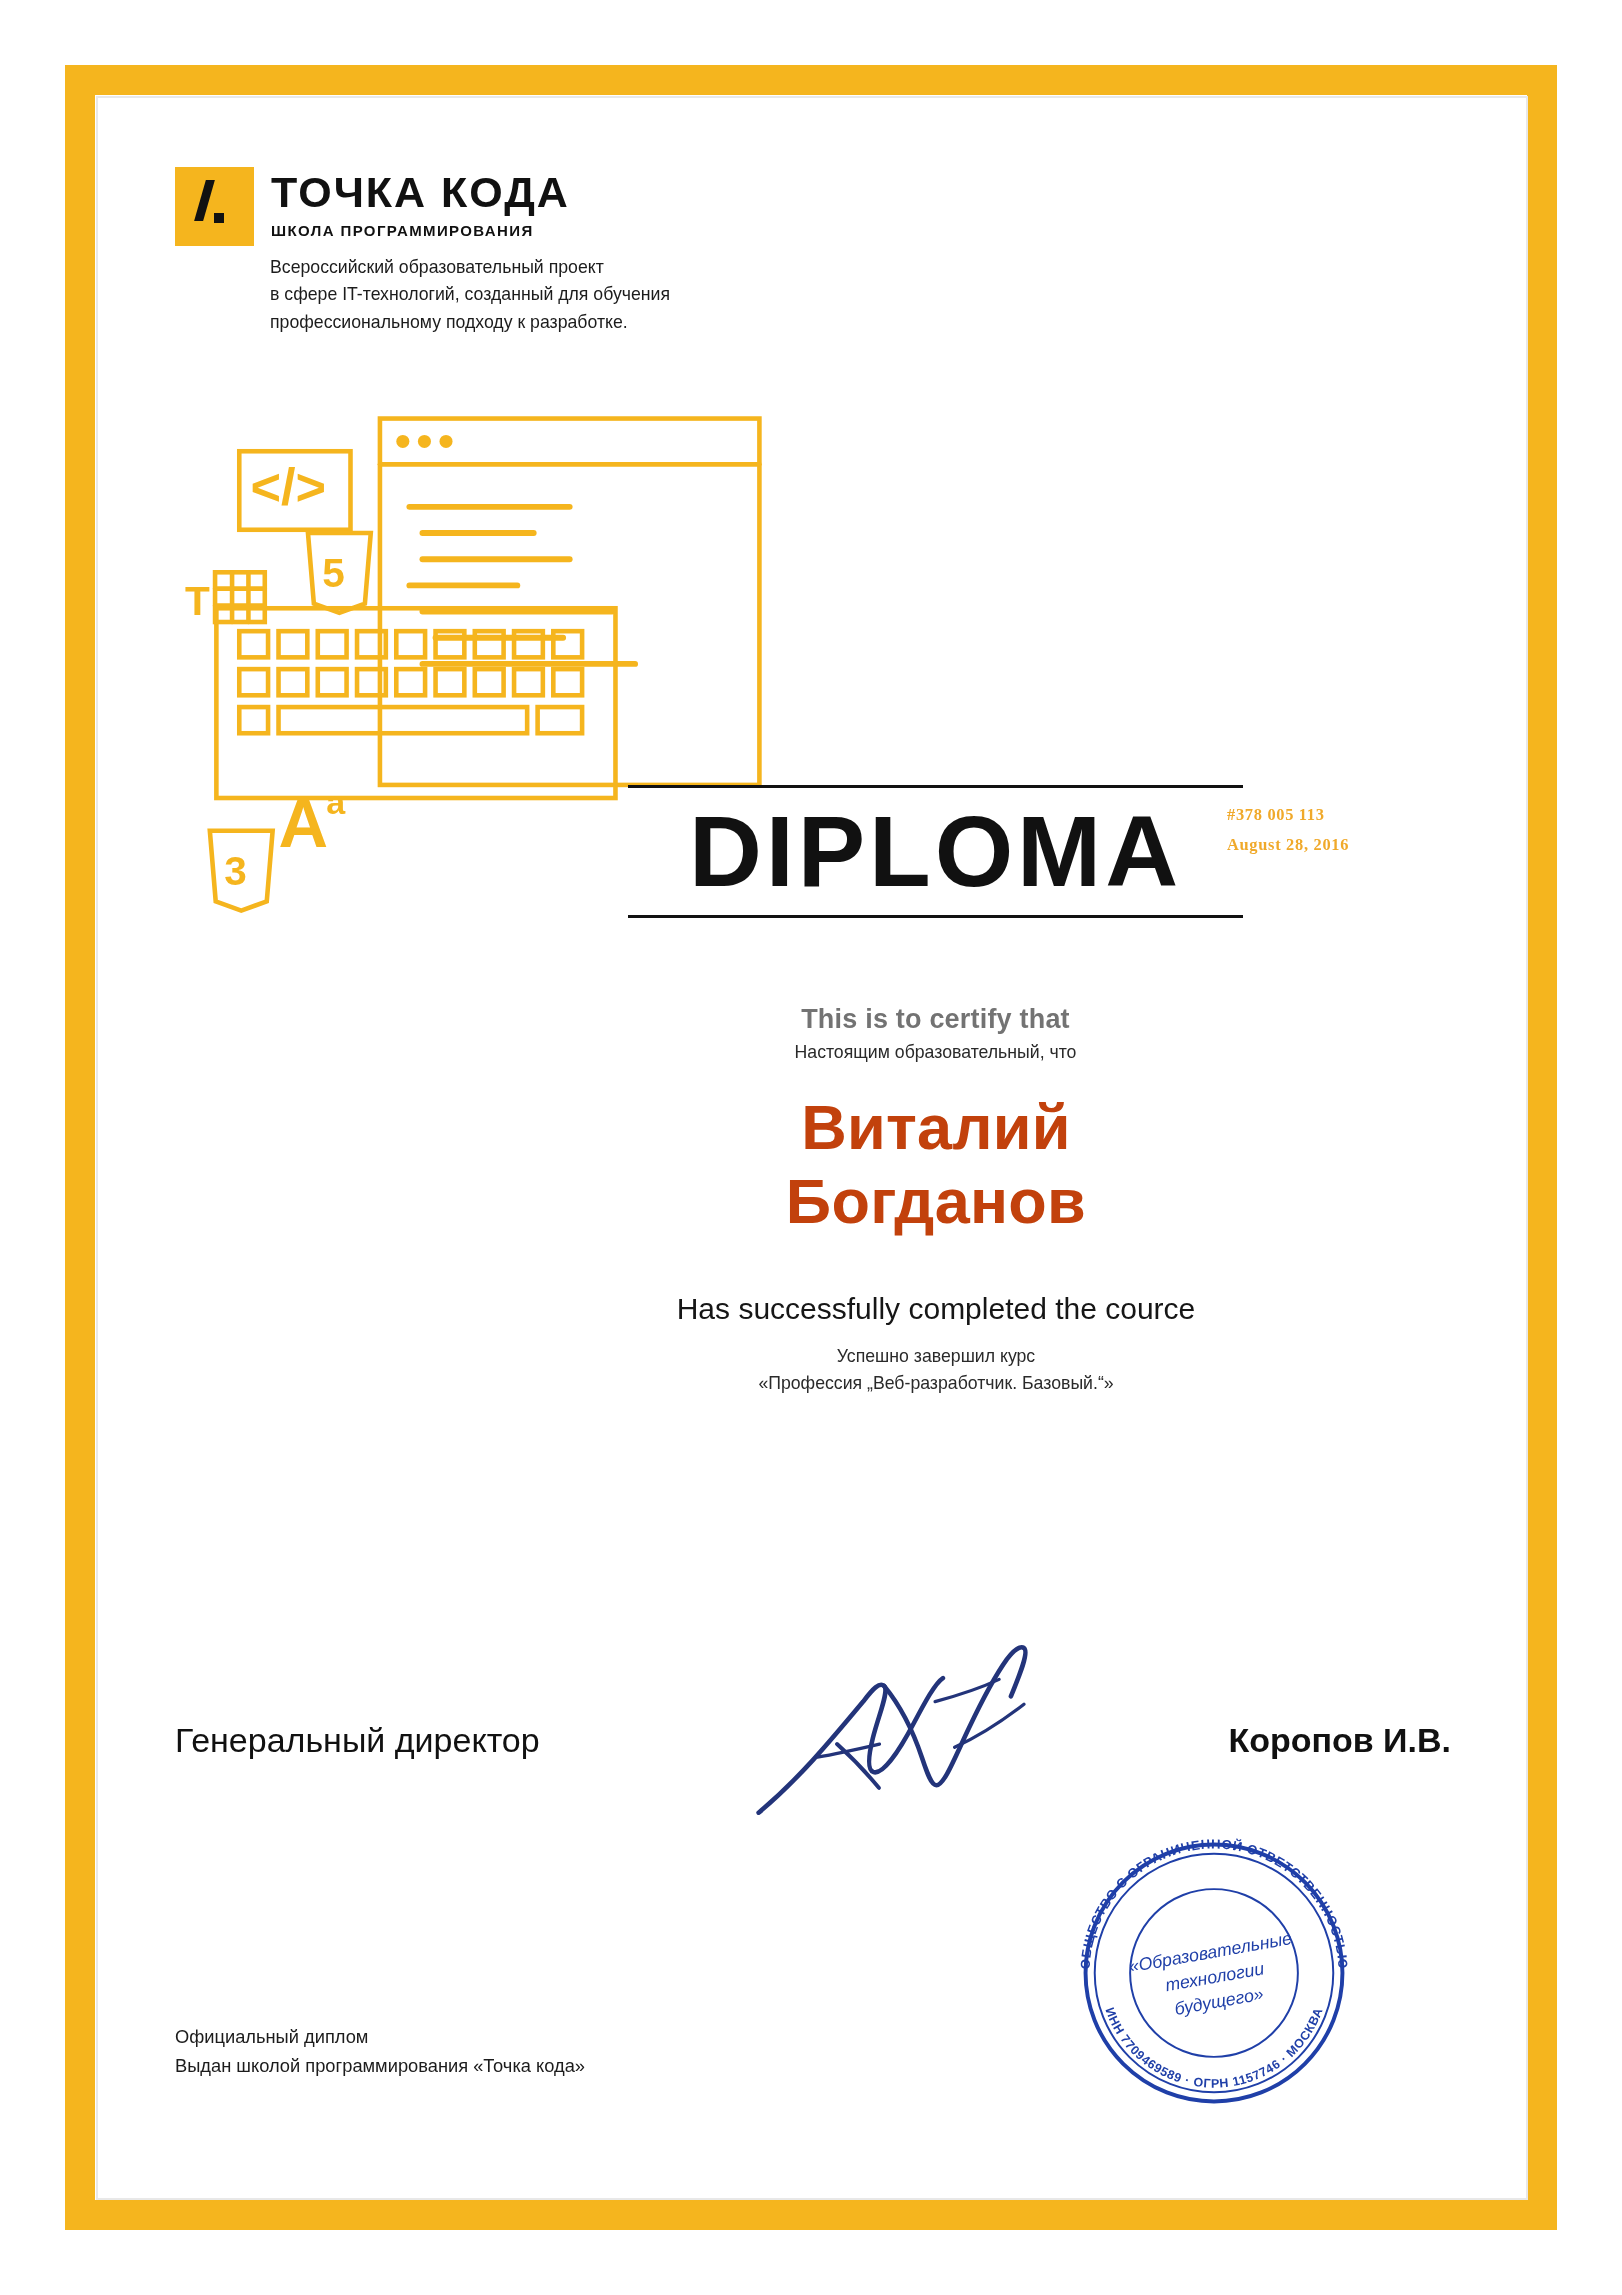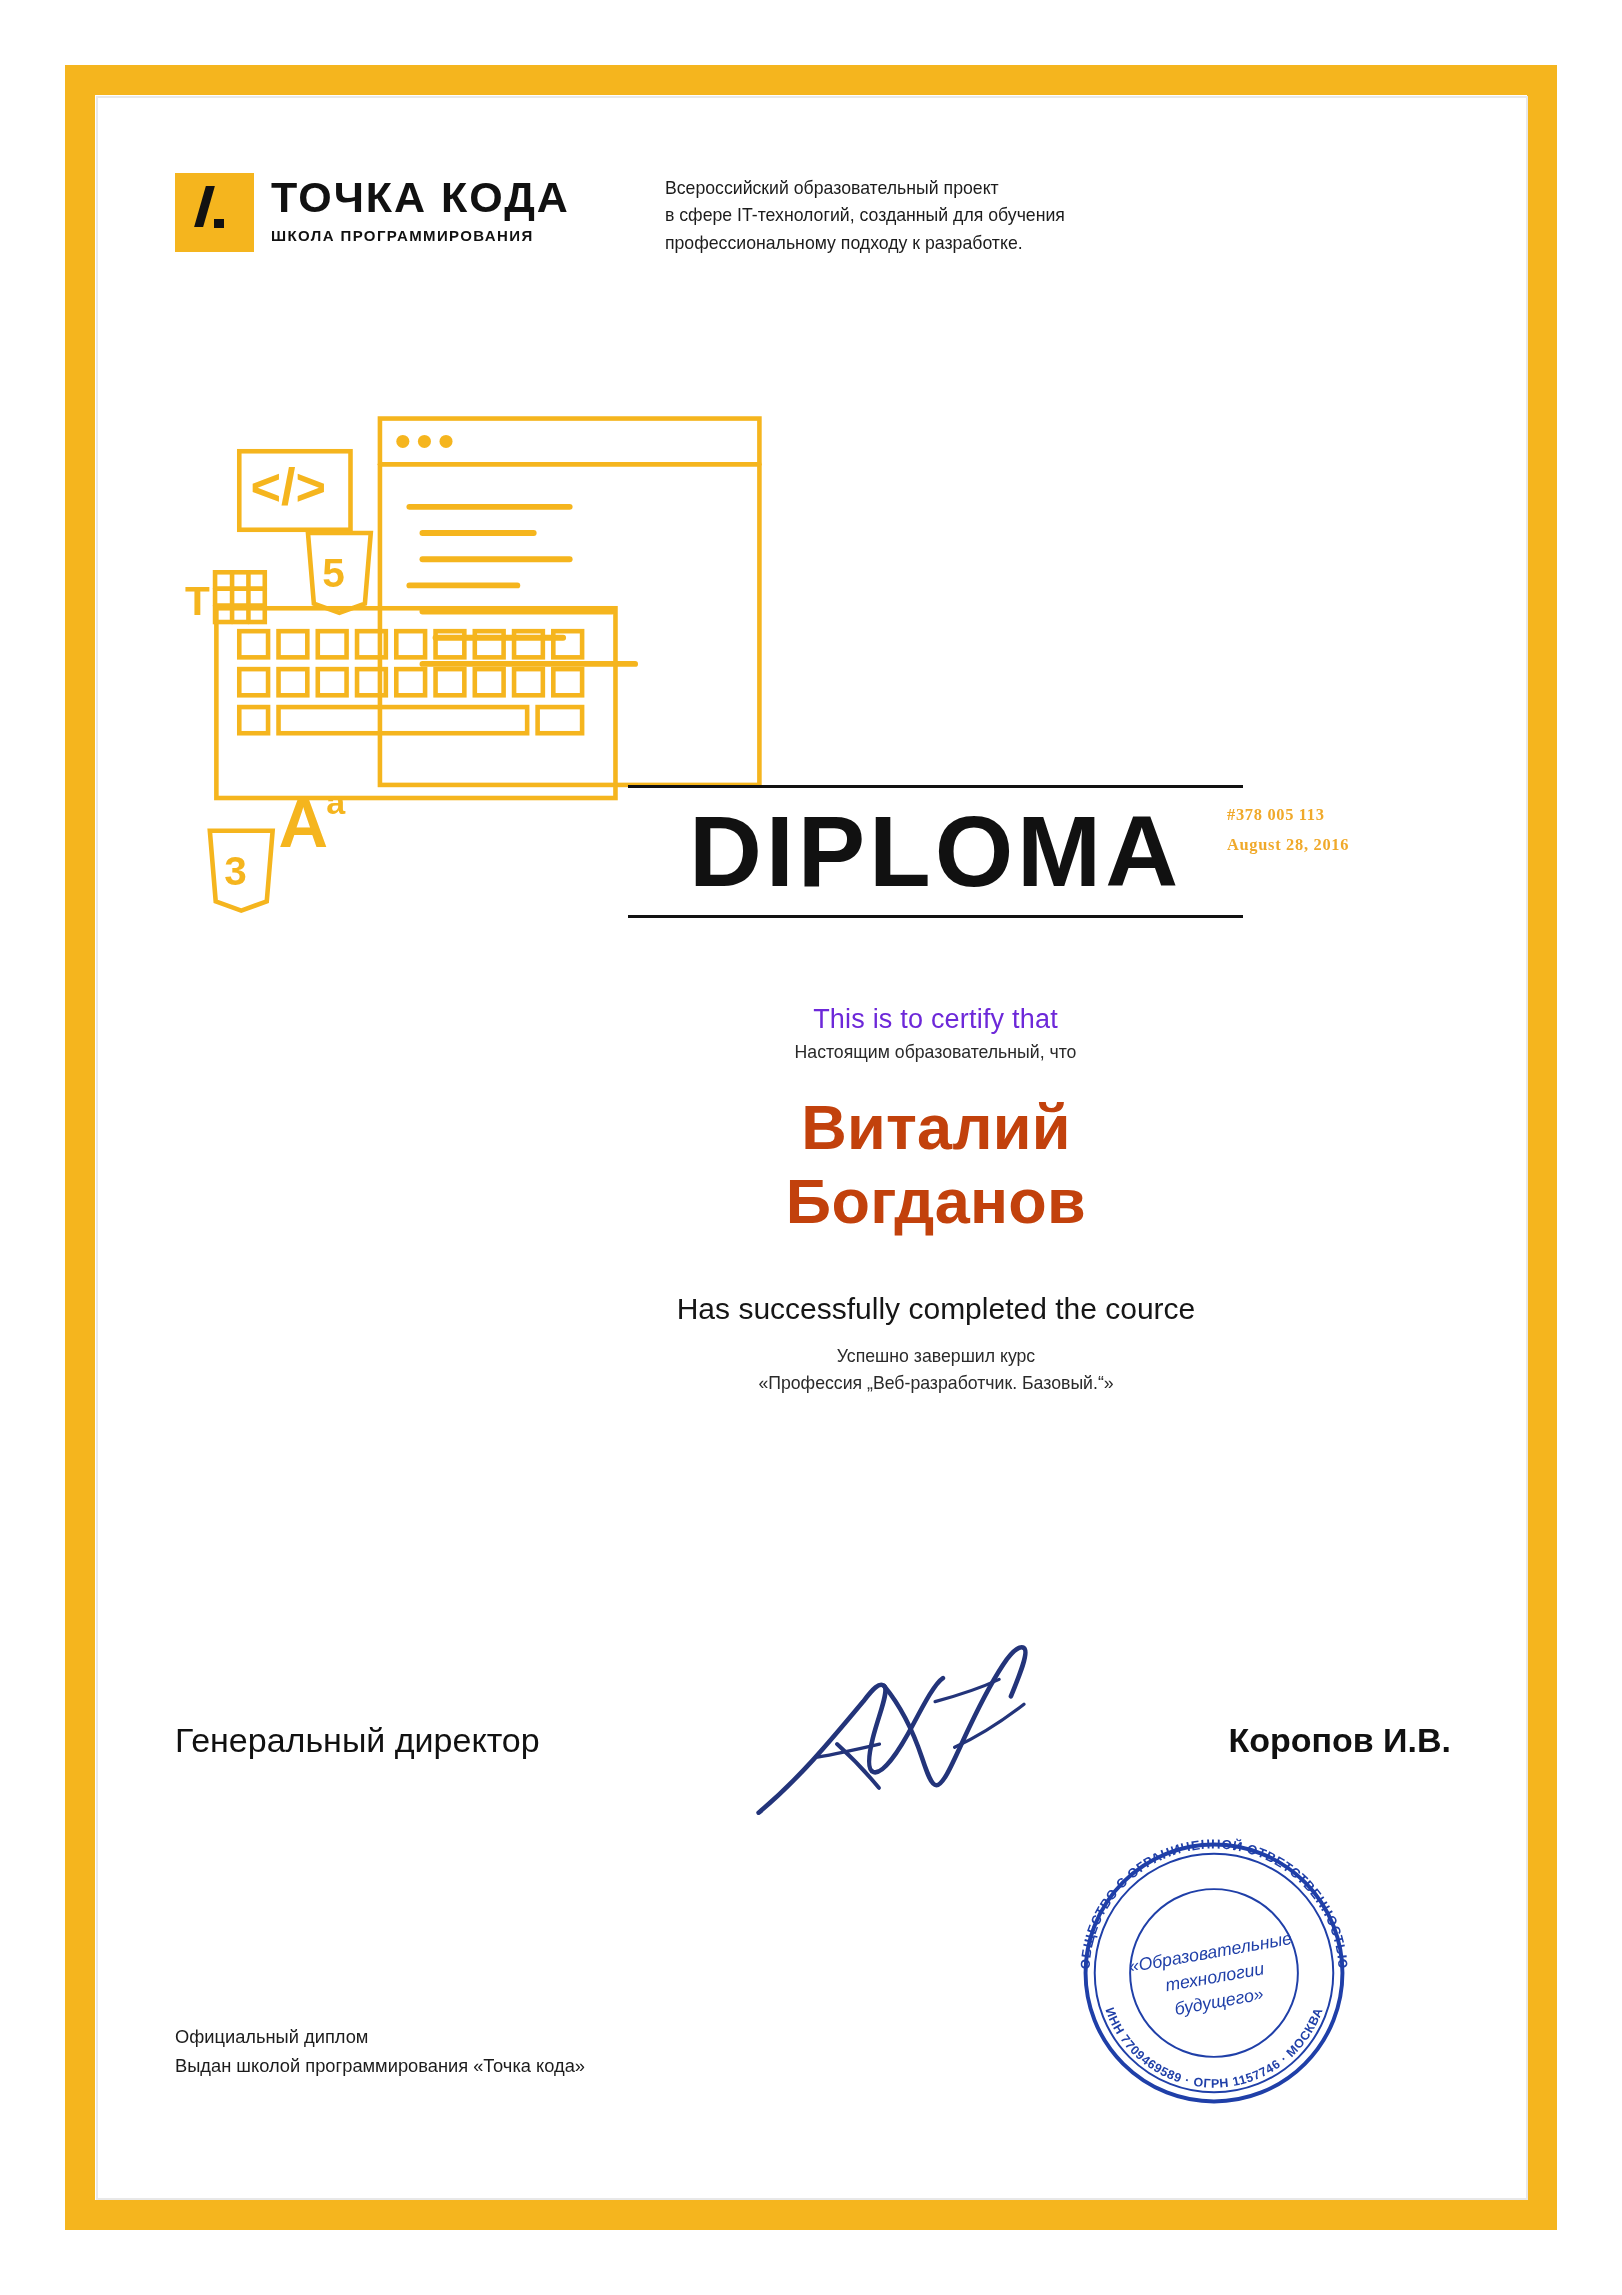--- a/index.html
+++ b/index.html
@@ -45,21 +45,22 @@
     background: #ffffff;
   }
 
   
   .header {
     position: absolute;
     left: 175px;
     top: 167px;
     width: 1283px;
     display: flex;
-    align-items: center;
+    align-items: flex-start;
+    flex-direction: column;
   }
   .logo-block {
     display: flex;
     align-items: flex-start;
   }
   .logo-mark {
     width: 79px;
     height: 79px;
     background: #f5b51e;
     position: relative;
@@ -156,22 +157,23 @@
   
   .certify {
     position: absolute;
     left: 628px;
     top: 1004px;
     width: 615px;
     text-align: center;
   }
   .certify-en {
     font-size: 27px;
-    color: #6d28d9;
+    color: #737373;
     letter-spacing: 0.2px;
+    font-weight: bold;
   }
   .certify-ru {
     font-size: 17.7px;
     color: #2a2a2a;
     margin-top: 6.5px;
   }
   .recipient {
     position: absolute;
     left: 589px;
     top: 1090px;

